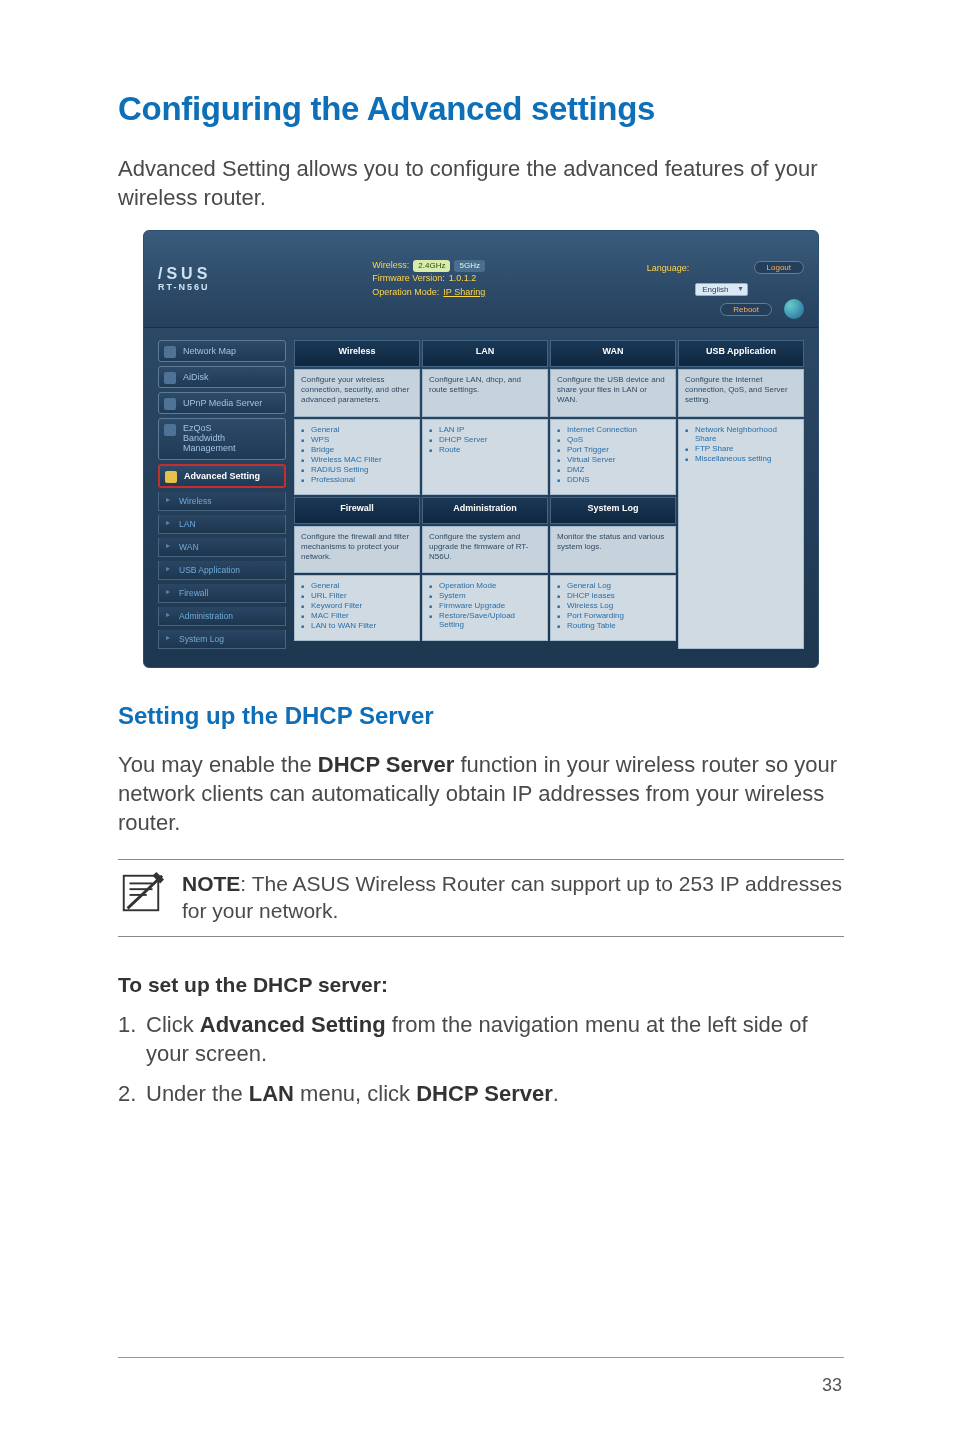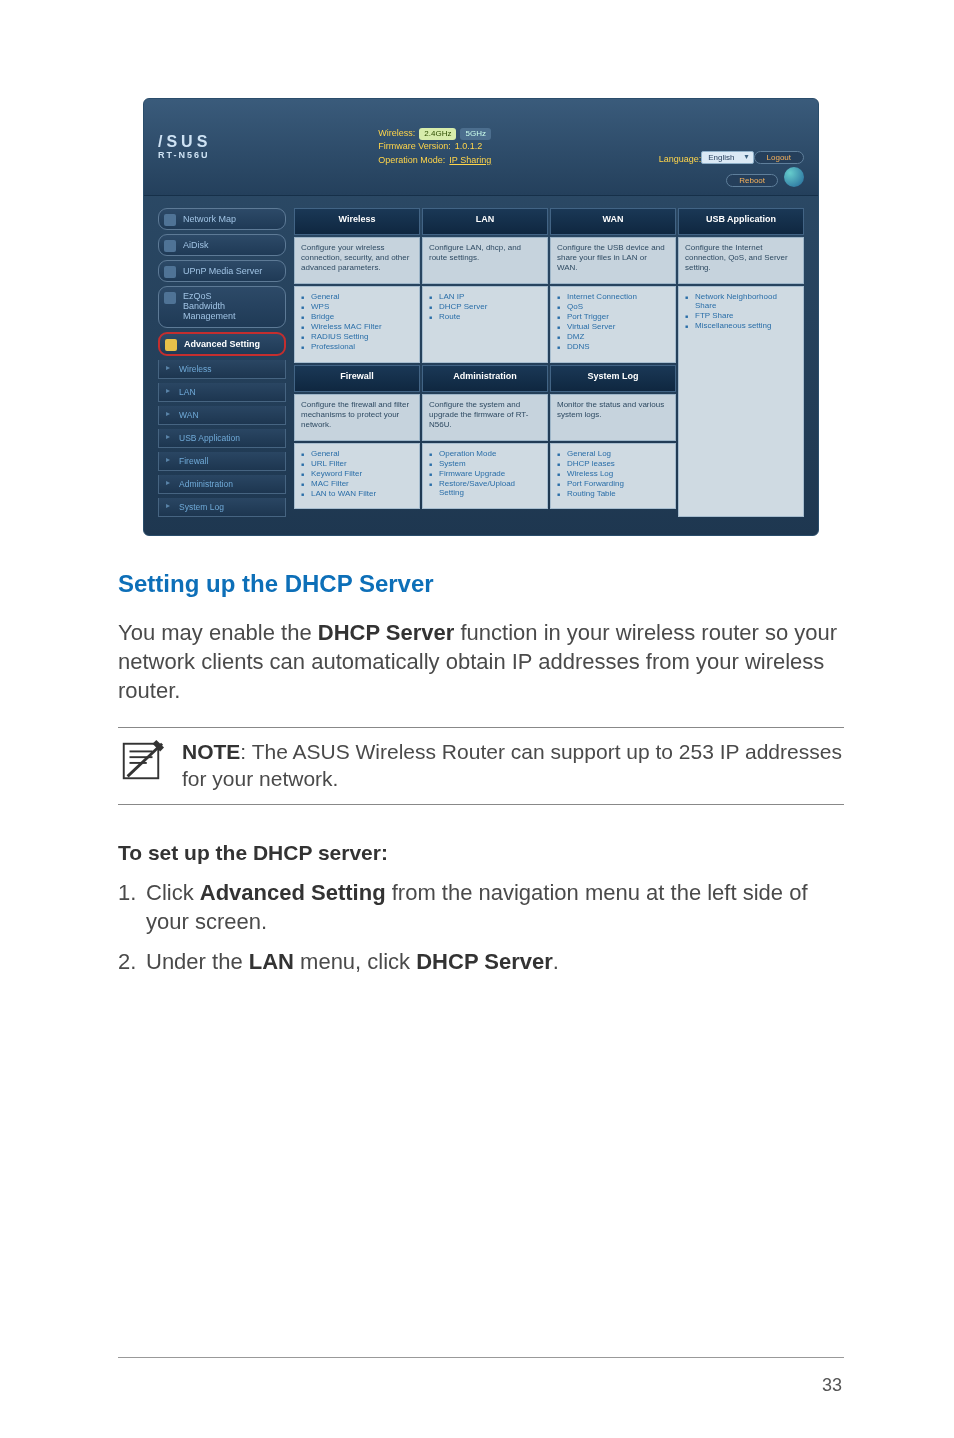--- a/index.html
+++ b/index.html
@@ -23,48 +23,50 @@
   .shot-wrap { display:flex; justify-content:center; margin: 8px 0 22px 0;}
   .shot { width: 676px; border: 1px solid #2a4d6b; border-radius: 6px; overflow: hidden; font-family: Verdana, Arial, sans-serif; font-size: 9px; color: #bcd; background: linear-gradient(#2e4d6a,#1e3750); }
   .shot-top { display: flex; justify-content: space-between; align-items: center; padding: 8px 14px; background: linear-gradient(#3a5b7b,#24405c); border-bottom: 1px solid #163049; }
   .logo { color: #cfe3f4; font-weight: 900; font-size: 16px; letter-spacing: 4px; display:flex; flex-direction:column; line-height:0.95; }
   .logo .model { font-size: 9px; letter-spacing: 2px; font-weight: 700; margin-top:2px; }
   .top-center { color: #ffd54a; font-size: 9px; line-height: 1.5; }
   .top-center .row { display:flex; gap:4px; align-items:center; }
   .badge { background: #d7ecab; color:#2c4c00; padding:0 5px; border-radius:3px; font-size:8px; }
   .badge.alt { background:#4c6e8e; color:#cfe; }
   .top-right { display:flex; flex-direction:column; gap:3px; align-items:flex-end; }
-  .lang-row { display:flex; align-items:flex-end; color:#ffd54a; }
+  .lang-row { display:flex; gap:6px; align-items:center; color:#ffd54a; }
   .lang-select { background:#dbe9f5; color:#2a4260; padding:1px 18px 1px 6px; border:1px solid #8fb0c9; border-radius:2px; font-size:8px; position:relative;margin-top:44px; }
   .lang-select::after { content:"▾"; position:absolute; right:4px; top:0; color:#3b5f7f; font-size:8px; }
   .pill { background:#253f5b; border:1px solid #5f7f9b; border-radius:10px; color:#f7b15b; padding:1px 12px; font-size:8px; }
   .globe { width:20px; height:20px; border-radius:50%; background: radial-gradient(circle at 30% 30%, #6cc, #269); margin-left:6px; }
 
   .shot-body { display:flex; padding:12px 14px 18px 14px; gap:8px; }
   .side { width:128px; display:flex; flex-direction:column; gap:4px; }
-  .side-item { background: linear-gradient(#2d4a68,#1f3a56); border:1px solid #5d7a96; border-radius:9px; color:#a0c3e4; padding:5px 6px 5px 24px; position:relative; font-size:9px; }
+  .side-item { background: linear-gradient(#2d4a68,#1f3a56); border:1px solid #5d7a96; border-radius:3px; color:#a0c3e4; padding:5px 6px 5px 24px; position:relative; font-size:9px; }
   .side-item .dot { position:absolute; left:5px; top:5px; width:12px; height:12px; background:#4f7396; border-radius:2px; }
   .side-item.adv { border:2px solid #c42e2e; color:#fff; font-weight:700; }
   .side-sub { background: linear-gradient(#2a4663,#1d3650); border-left:1px solid #466481; border-right:1px solid #466481; border-bottom:1px solid #466481; color:#6fa9d7; padding:4px 6px 4px 20px; font-size:8.5px; position:relative; }
   .side-sub::before { content:"▸"; position:absolute; left:7px; top:3px; color:#5a85aa; font-size:8px; }
 
   .grid { flex:1; display:grid; grid-template-columns: repeat(4, 1fr); gap:2px; }
   .ghead { background: linear-gradient(#1a3856,#0f2740); color:#fff; font-weight:700; text-align:center; padding:5px 0; font-size:9px; border:1px solid #426485;}
   .gdesc { background: #c6d3dd; color:#2e4a62; padding:5px 6px; font-size:8px; line-height:1.25; border:1px solid #9db5c8; }
   .gbody { background: #cfdae2; border:1px solid #a7bdcf; padding:4px 6px; font-size:8px; color:#2a6ea8; }
   .gbody ul { list-style:none; padding:0; }
   .gbody li { padding-left:10px; position:relative; margin:1px 0; }
   .gbody li::before { content:"■"; font-size:5px; position:absolute; left:0; top:2px; color:#2a6ea8; }
   .col4body { grid-column:4; }
 </style>
 </head>
 <body>
 
 <div class="page">
 
+  <h1>Configuring the Advanced settings</h1>
+  <p class="body">Advanced Setting allows you to configure the advanced features of your wireless router.</p>
 
   <div class="shot-wrap">
     <div class="shot">
       <div class="shot-top">
         <div class="logo">
           <span>/SUS</span>
           <span class="model">RT-N56U</span>
         </div>
         <div class="top-center">
           <div class="row">

